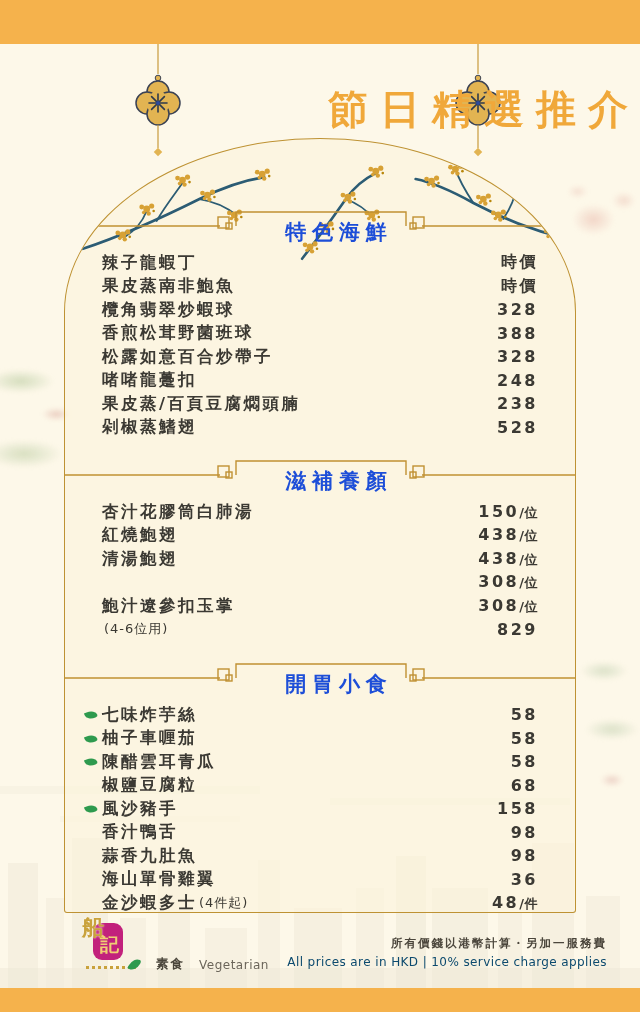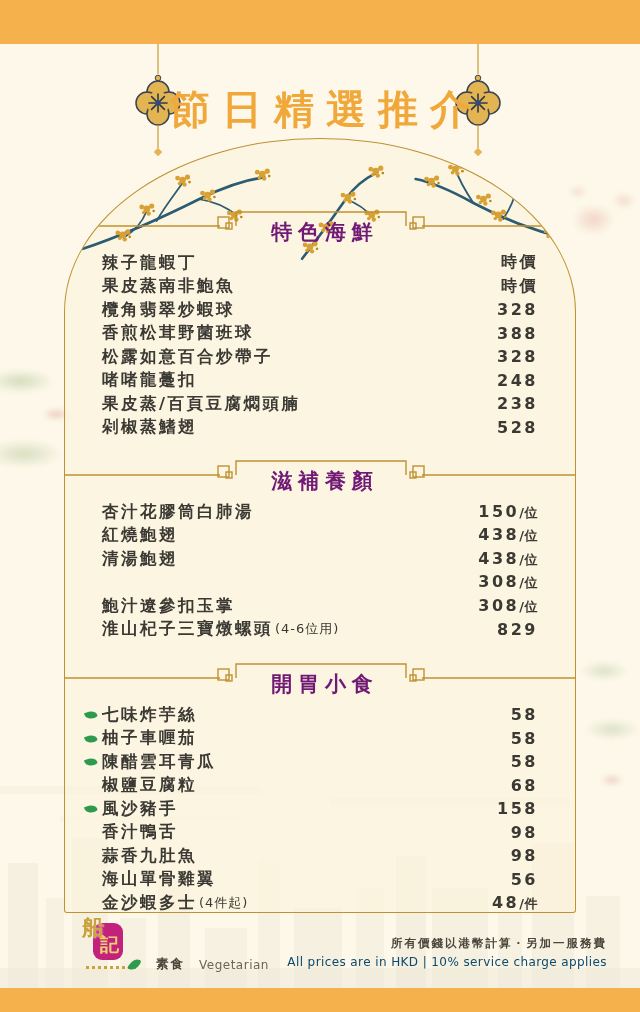--- a/index.html
+++ b/index.html
@@ -28,38 +28,38 @@
       radial-gradient(ellipse 34px 14px at 45% 22%, rgba(186,203,168,.5), transparent 70%),
       radial-gradient(ellipse 38px 15px at 55% 52%, rgba(186,203,168,.5), transparent 70%),
       radial-gradient(ellipse 16px 9px at 55% 78%, rgba(221,170,162,.5), transparent 72%);}
   #skyline{left:0;top:768px;width:640px;height:244px;opacity:.5;}
 
   
   .charm{position:absolute;top:44px;width:60px;height:114px;z-index:4;}
   .charm.left{left:128px;} .charm.right{left:448px;}
 
   
-  .page-title{position:absolute;left:0;top:82px;width:640px;margin:0;text-align:center;
+  .page-title{position:absolute;left:0;top:82px;width:640px;margin:0;text-align:right;
     font-size:40px;font-weight:700;color:#F0A83A;letter-spacing:.30em;padding-left:.30em;
     box-sizing:border-box;z-index:4;}
 
   
   .card{position:absolute;left:64px;top:138px;width:512px;height:775px;box-sizing:border-box;
     border:1.5px solid #BE9233;border-radius:256px 256px 3px 3px / 174px 174px 3px 3px;
     background:rgba(251,243,220,.62);padding:0 29px;overflow:hidden;z-index:2;}
   .blossoms{position:absolute;left:0;top:8px;width:100%;height:115px;}
 
   
   .sec-head{position:relative;height:40px;}
   .sec-head.first{margin-top:64px;}
   .sec-head.gap13{margin-top:13px;}
   .sec-head.gap14{margin-top:14px;}
   .sec-frame{position:absolute;left:-29px;top:0;width:512px;height:30px;}
-  .sec-title{position:absolute;left:2px;top:15px;width:100%;text-align:center;
-    font-size:21px;font-weight:700;color:#701a75;letter-spacing:.28em;padding-left:.28em;box-sizing:border-box;}
+  .sec-title{position:absolute;left:16px;top:15px;width:100%;text-align:center;
+    font-size:21px;font-weight:700;color:#1d4ed8;letter-spacing:.28em;padding-left:.28em;box-sizing:border-box;}
 
   
   .list{list-style:none;margin:8px;padding:0;}
   .row{display:flex;align-items:center;height:23.5px;position:relative;}
   .nm{font-weight:700;font-size:16.5px;letter-spacing:2.5px;color:#3B3933;white-space:nowrap;}
   .note{font-size:13px;font-weight:400;letter-spacing:1px;color:#3B3933;margin-left:2px;}
   .pr{margin-left:auto;font-weight:700;font-size:16px;letter-spacing:2.5px;color:#3B3933;white-space:nowrap;}
   .sfx{font-size:13px;letter-spacing:.5px;}
   .leafdot{position:absolute;left:-17px;top:8px;width:12px;height:8px;background:#2E9A4E;
     border-radius:0 100% 30% 100%;transform:rotate(-22deg);}
@@ -278,21 +278,20 @@
           <span class="pr"><span>438</span><span class="sfx">/位</span></span>
         </li>
       <li class="row">
           <span class="pr"><span>308</span><span class="sfx">/位</span></span>
         </li>
       <li class="row">
           <span class="nm">鮑汁遼參扣玉掌</span>
           <span class="pr"><span>308</span><span class="sfx">/位</span></span>
         </li>
       <li class="row">
-          <span class="nm">淮山杞子三寶燉螺頭</span>
           <span class="note">(4-6位用)</span>
           <span class="pr"><span>829</span></span>
         </li>
     </ul>
 
     <div class="sec-head gap14">
       <svg class="sec-frame" viewBox="0 0 512 30">
         <path class="knotline" d="M0 23 H155"></path>
           <path class="knotline" d="M357 23 H512"></path>
         <path class="knotline" d="M171 23 V9 H341 V23"></path>
@@ -331,21 +330,21 @@
       <li class="row">
           <span class="nm">香汁鴨舌</span>
           <span class="pr"><span>98</span></span>
         </li>
       <li class="row">
           <span class="nm">蒜香九肚魚</span>
           <span class="pr"><span>98</span></span>
         </li>
       <li class="row">
           <span class="nm">海山單骨雞翼</span>
-          <span class="pr"><span>56</span></span>
+          <span class="pr"><span>36</span></span>
         </li>
       <li class="row">
           <span class="nm">金沙蝦多士</span>
           <span class="note">(4件起)</span>
           <span class="pr"><span>48</span><span class="sfx">/件</span></span>
         </li>
     </ul>
   </div>
 
   <div class="footer">

